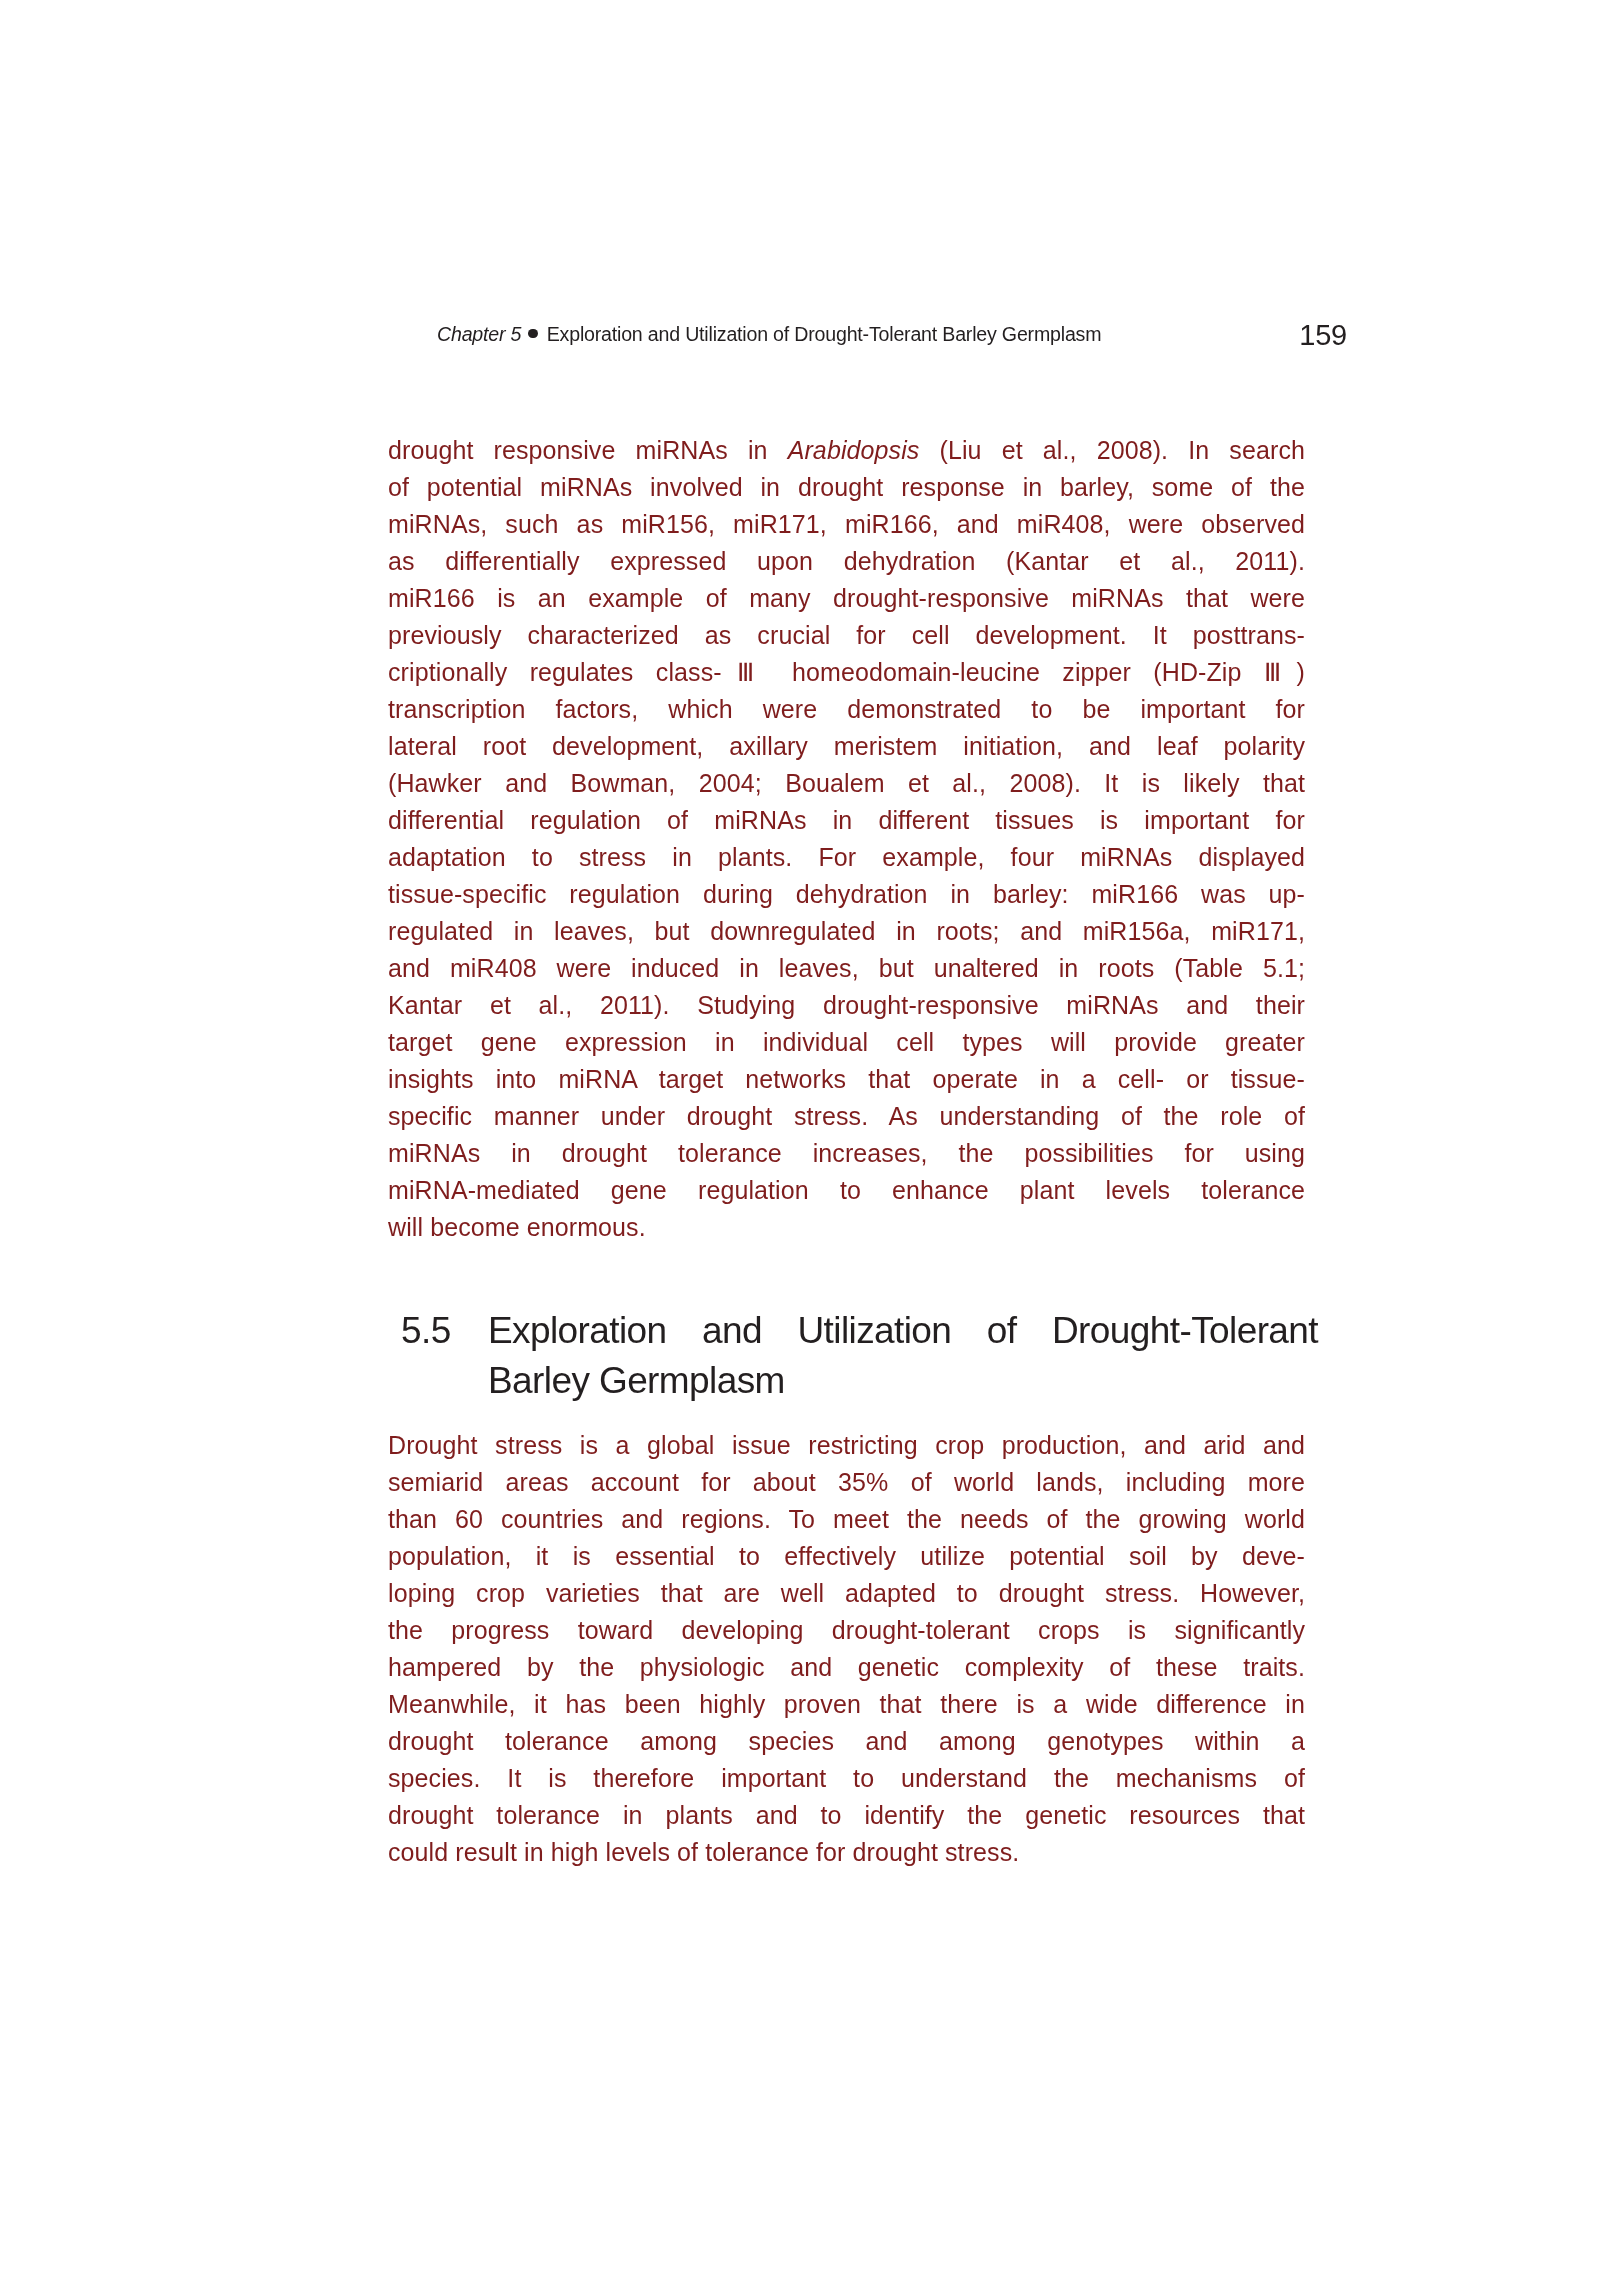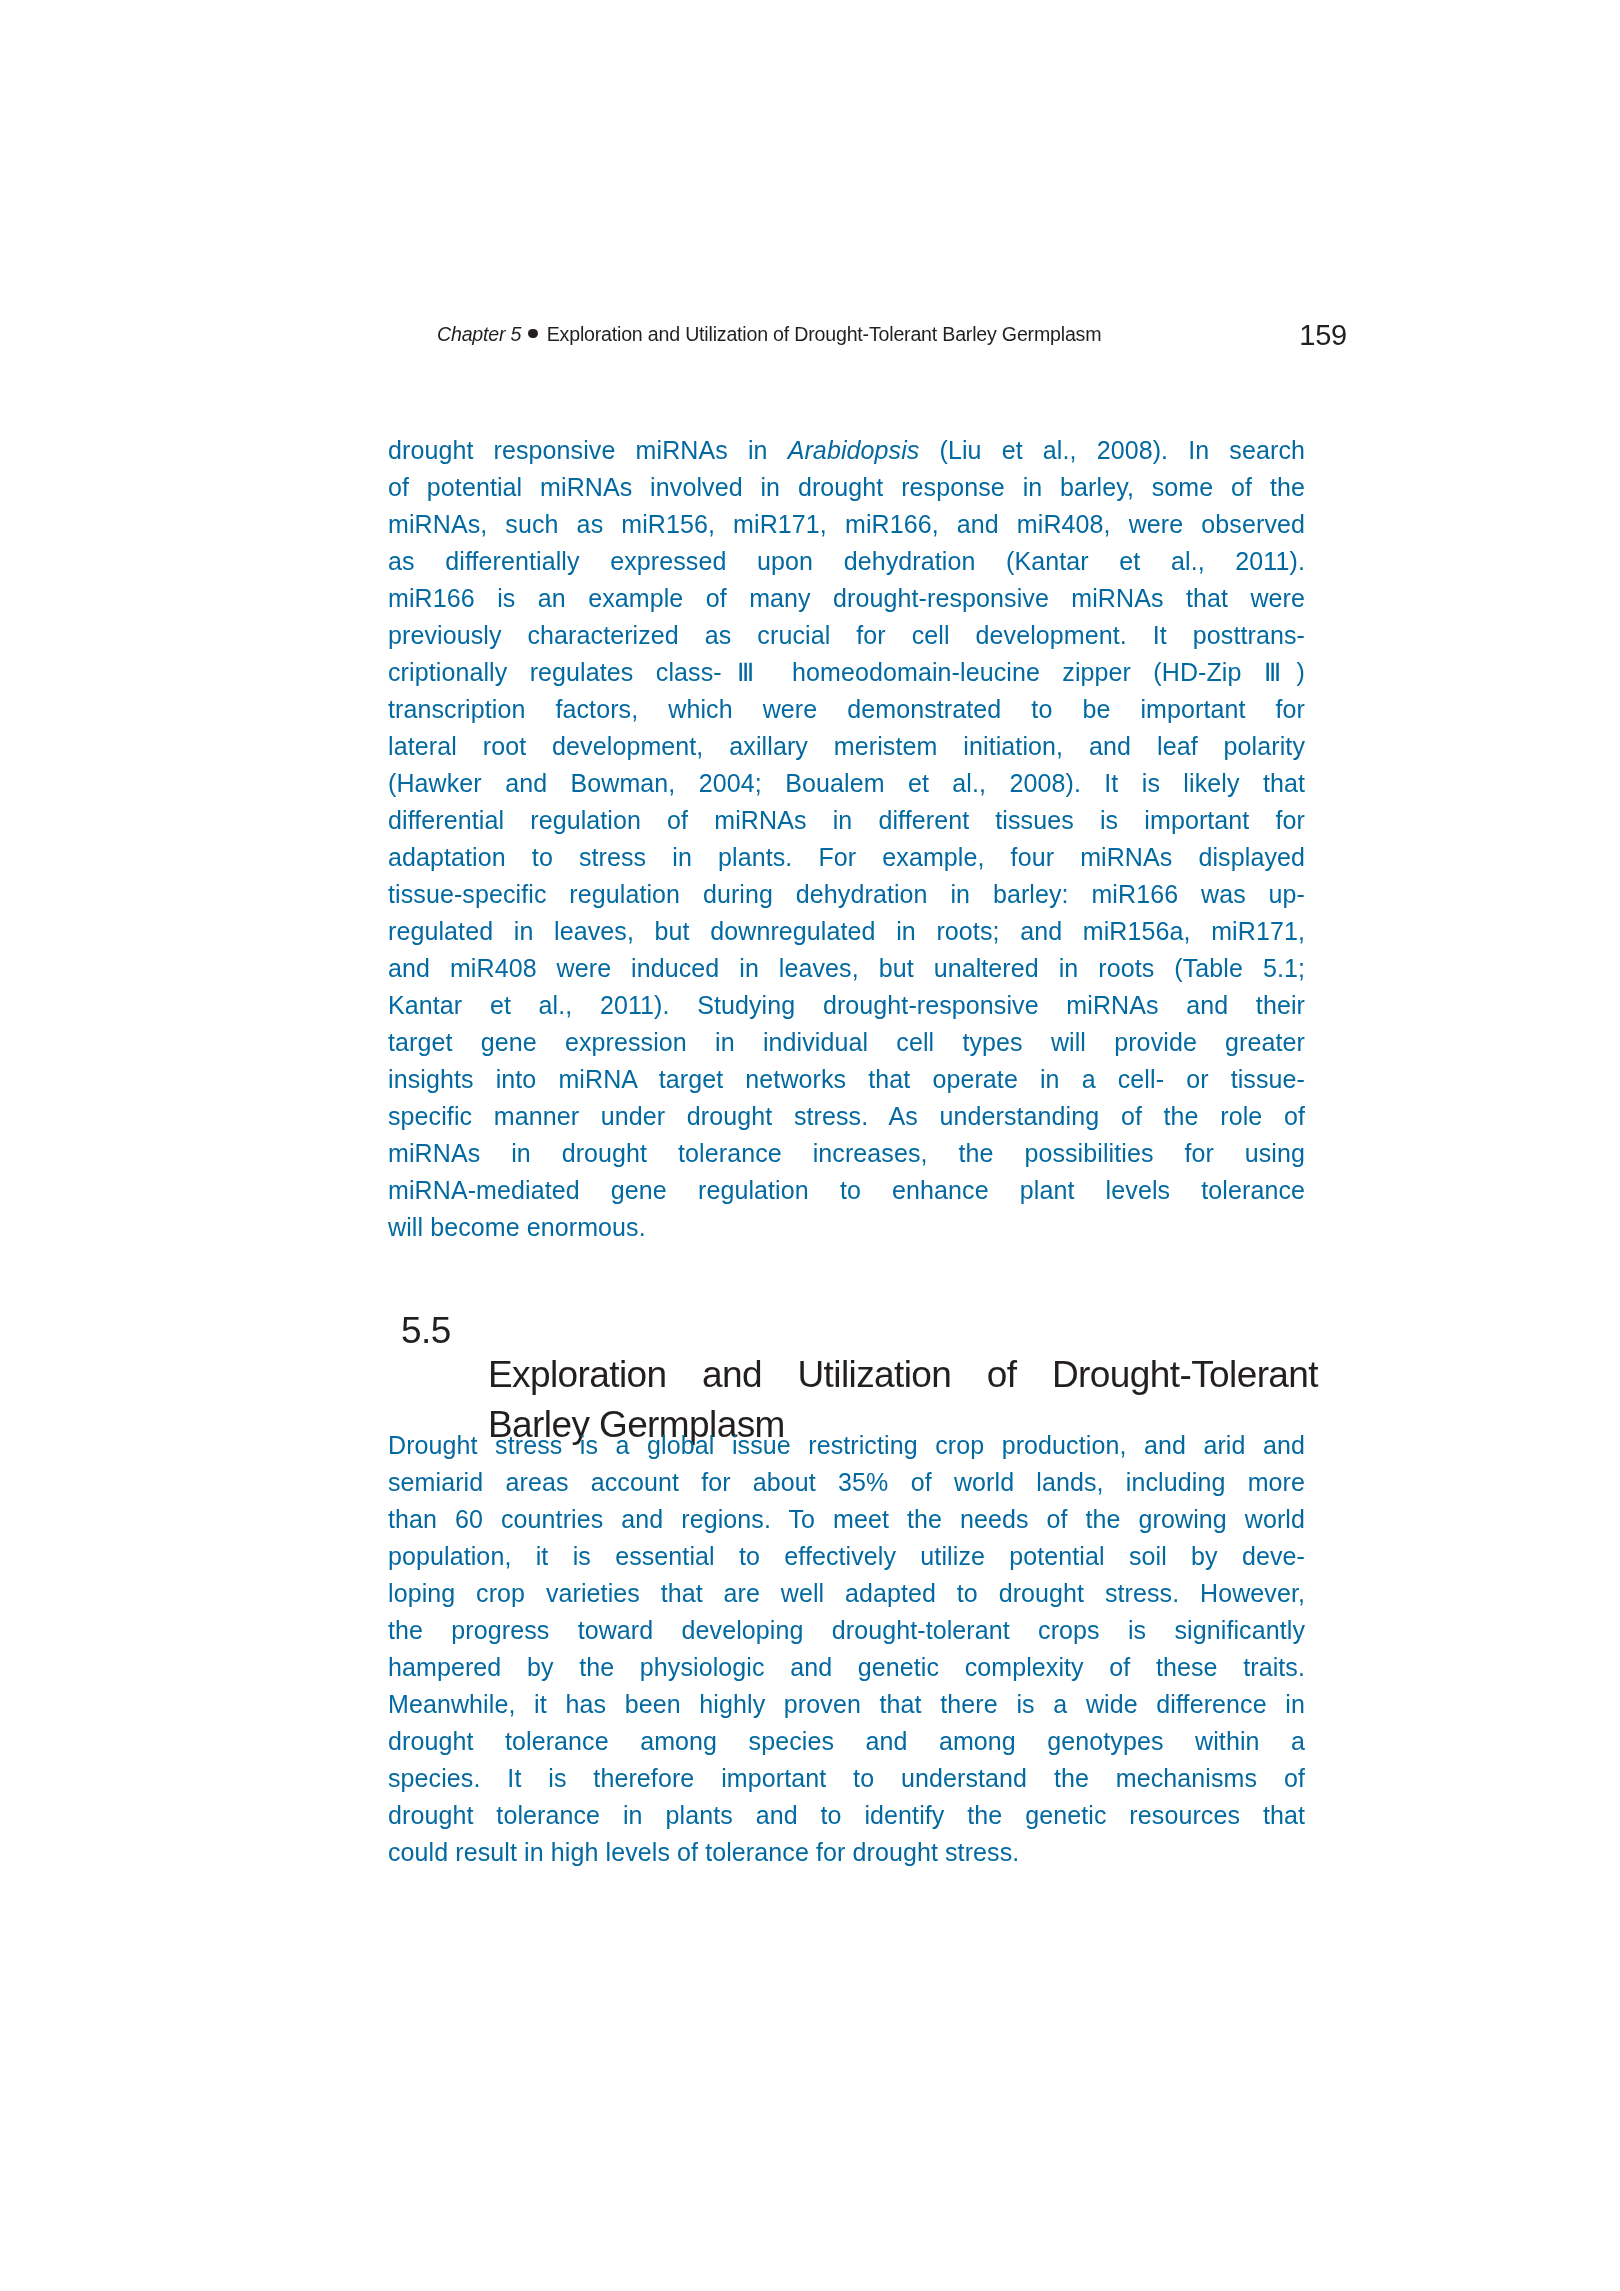--- a/index.html
+++ b/index.html
@@ -9,34 +9,34 @@
     position: absolute; left: 437px; top: 320px; width: 910px; height: 29px;
     font-family: "Liberation Sans", sans-serif; font-size: 19.6px; color: #231f20;
     display: flex; align-items: center; letter-spacing: -0.2px;
   }
   .running-header .chapter { font-style: italic; }
   .running-header .bullet { display: inline-block; width: 9.8px; height: 9.8px; border-radius: 50%; background: #231f20; margin: 0 8.8px 0 6.9px; position: relative; top: -1px; }
   .running-header .page-number { position: absolute; right: 0; font-size: 29px; top: -1px; }
   .body-text {
     position: absolute; left: 388px; width: 917px;
     font-family: "Liberation Sans", sans-serif; font-size: 25px; line-height: 37px;
-    color: #0369a1; letter-spacing: 0.1px;
+    color: #7f1d1d; letter-spacing: 0.1px;
   }
   .body-text .line { display: block; height: 37px; white-space: nowrap; text-align: justify; text-align-last: justify; }
   .body-text .line.last { text-align-last: left; }
   .body-text i { font-style: italic; }
   #para1 { top: 432px; }
   #para2 { top: 1427px; }
   .section-heading {
     position: absolute; left: 401px; top: 1306px; width: 917px;
     font-family: "Liberation Sans", sans-serif; font-size: 37px; line-height: 50px; color: #231f20;
     letter-spacing: -0.6px;
   }
   .section-heading .num { position: absolute; left: 0; top: 0; }
-  .section-heading .title { margin-left: 87px; display: block; margin-top: 44px; }
+  .section-heading .title { margin-left: 87px; display: block; }
   .section-heading .title .hl { display: block; white-space: nowrap; text-align: justify; text-align-last: justify; }
   .section-heading .title .hl.last { text-align-last: left; }
 </style>
 </head>
 <body>
 
 <div class="page">
 
   <div class="running-header">
     <span class="chapter">Chapter 5</span>

